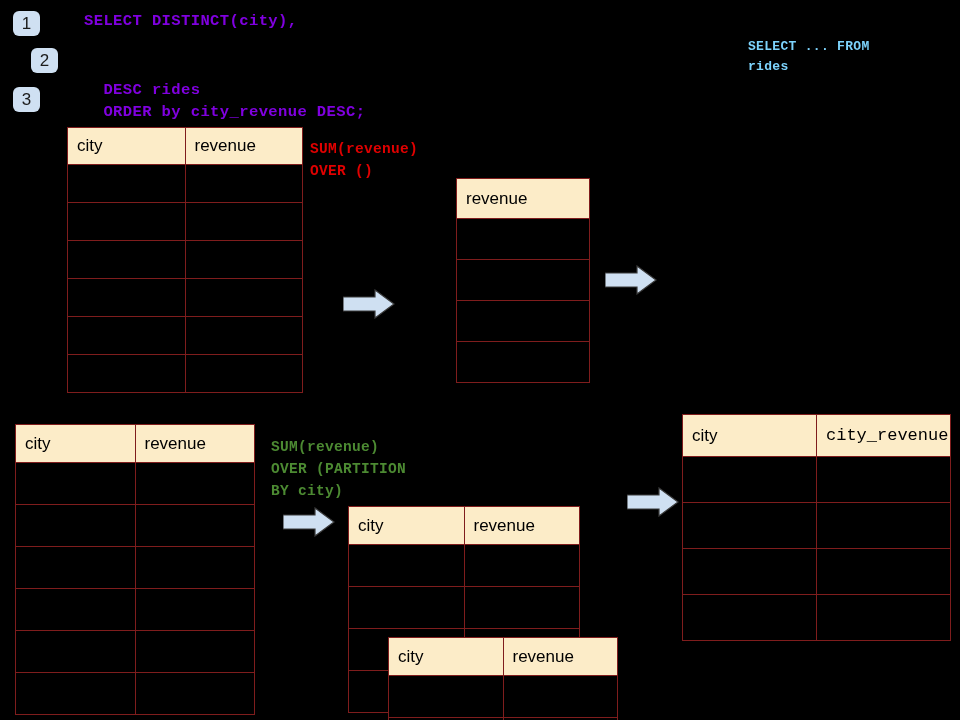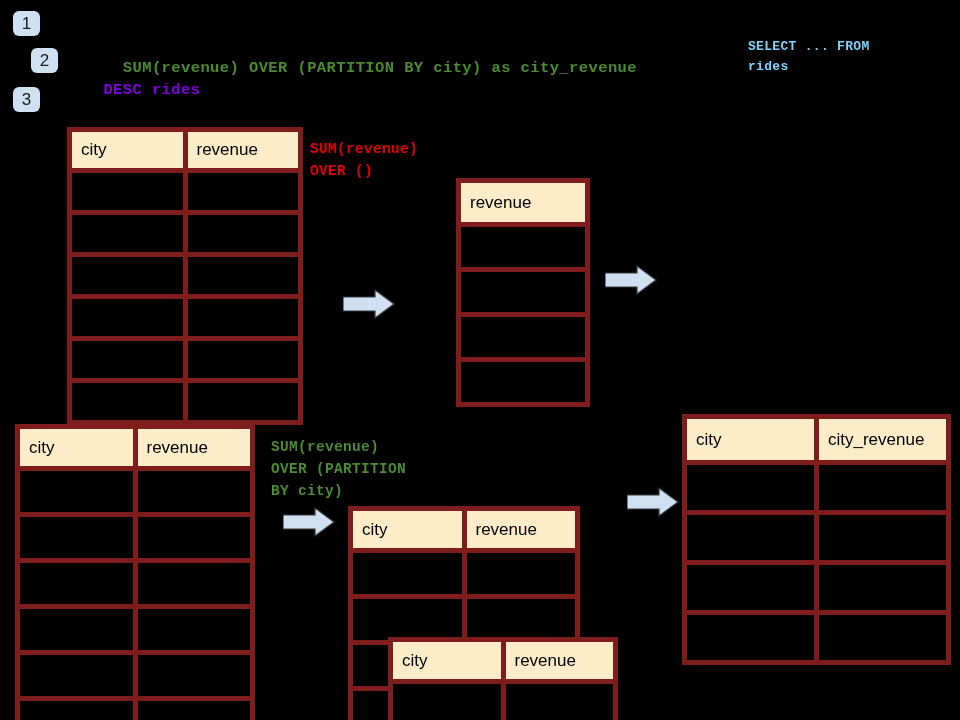--- a/index.html
+++ b/index.html
@@ -60,21 +60,21 @@
   .annot-purple { color: #7dd3fc; font-size: 13px; line-height: 20px; }
 
   
   .tbl {
     position: absolute;
     border-collapse: collapse;
     table-layout: fixed;
     background: #000000;
   }
   .tbl td, .tbl th {
-    border: 5px solid #7f1d1d;
+    border: 1px solid #7f1d1d;
     padding: 0;
     margin: 0;
     background: #000000;
   }
   .tbl th {
     background: #fcecc8;
     color: #000000;
     font-family: "Liberation Sans", sans-serif;
     font-size: 17px;
     font-weight: normal;
@@ -91,22 +91,23 @@
 </style>
 </head>
 <body>
 
 <div id="canvas">
 
   <div class="badge" style="left:13px; top:11px;">1</div>
   <div class="badge" style="left:31px; top:48px;">2</div>
   <div class="badge" style="left:13px; top:87px;">3</div>
 
-  <div class="sql sql-green" style="left:84px; top:58px;">    SUM(revenue) OVER (PARTITION BY city) as city_revenue</div>
+  <div class="sql sql-purple" style="left:84px; top:11px;">SELECT DISTINCT(city),</div>
   <div class="sql sql-purple" style="left:84px; top:80px;">  DESC rides</div>
+  <div class="sql sql-purple" style="left:84px; top:102px;">  ORDER by city_revenue DESC;</div>
 
   <div class="annot annot-purple" style="left:748px; top:37px;">SELECT ... FROM
 rides</div>
 
   <div class="annot annot-red" style="left:310px; top:138px;">SUM(revenue)
 OVER ()</div>
 
   <div class="annot annot-green" style="left:271px; top:436px;">SUM(revenue)
 OVER (PARTITION
 BY city)</div>
@@ -294,21 +295,21 @@
   </div>
 
   <table class="tbl" id="tbl-final-result" style="left:682px; top:414px; width:269px;">
     <colgroup>
         <col style="width:50%">
         <col style="width:50%">
       </colgroup>
     <thead>
       <tr>
         <th style="height:41px;">city</th>
-        <th style="height:41px;">city_revenue</th>
+        <th style="height:41px;font-family:Liberation Mono, monospace;">city_revenue</th>
       </tr>
     </thead>
     <tbody>
       <tr>
           <td style="height:45px;"></td>
           <td></td>
         </tr>
       <tr>
           <td style="height:45px;"></td>
           <td></td>

